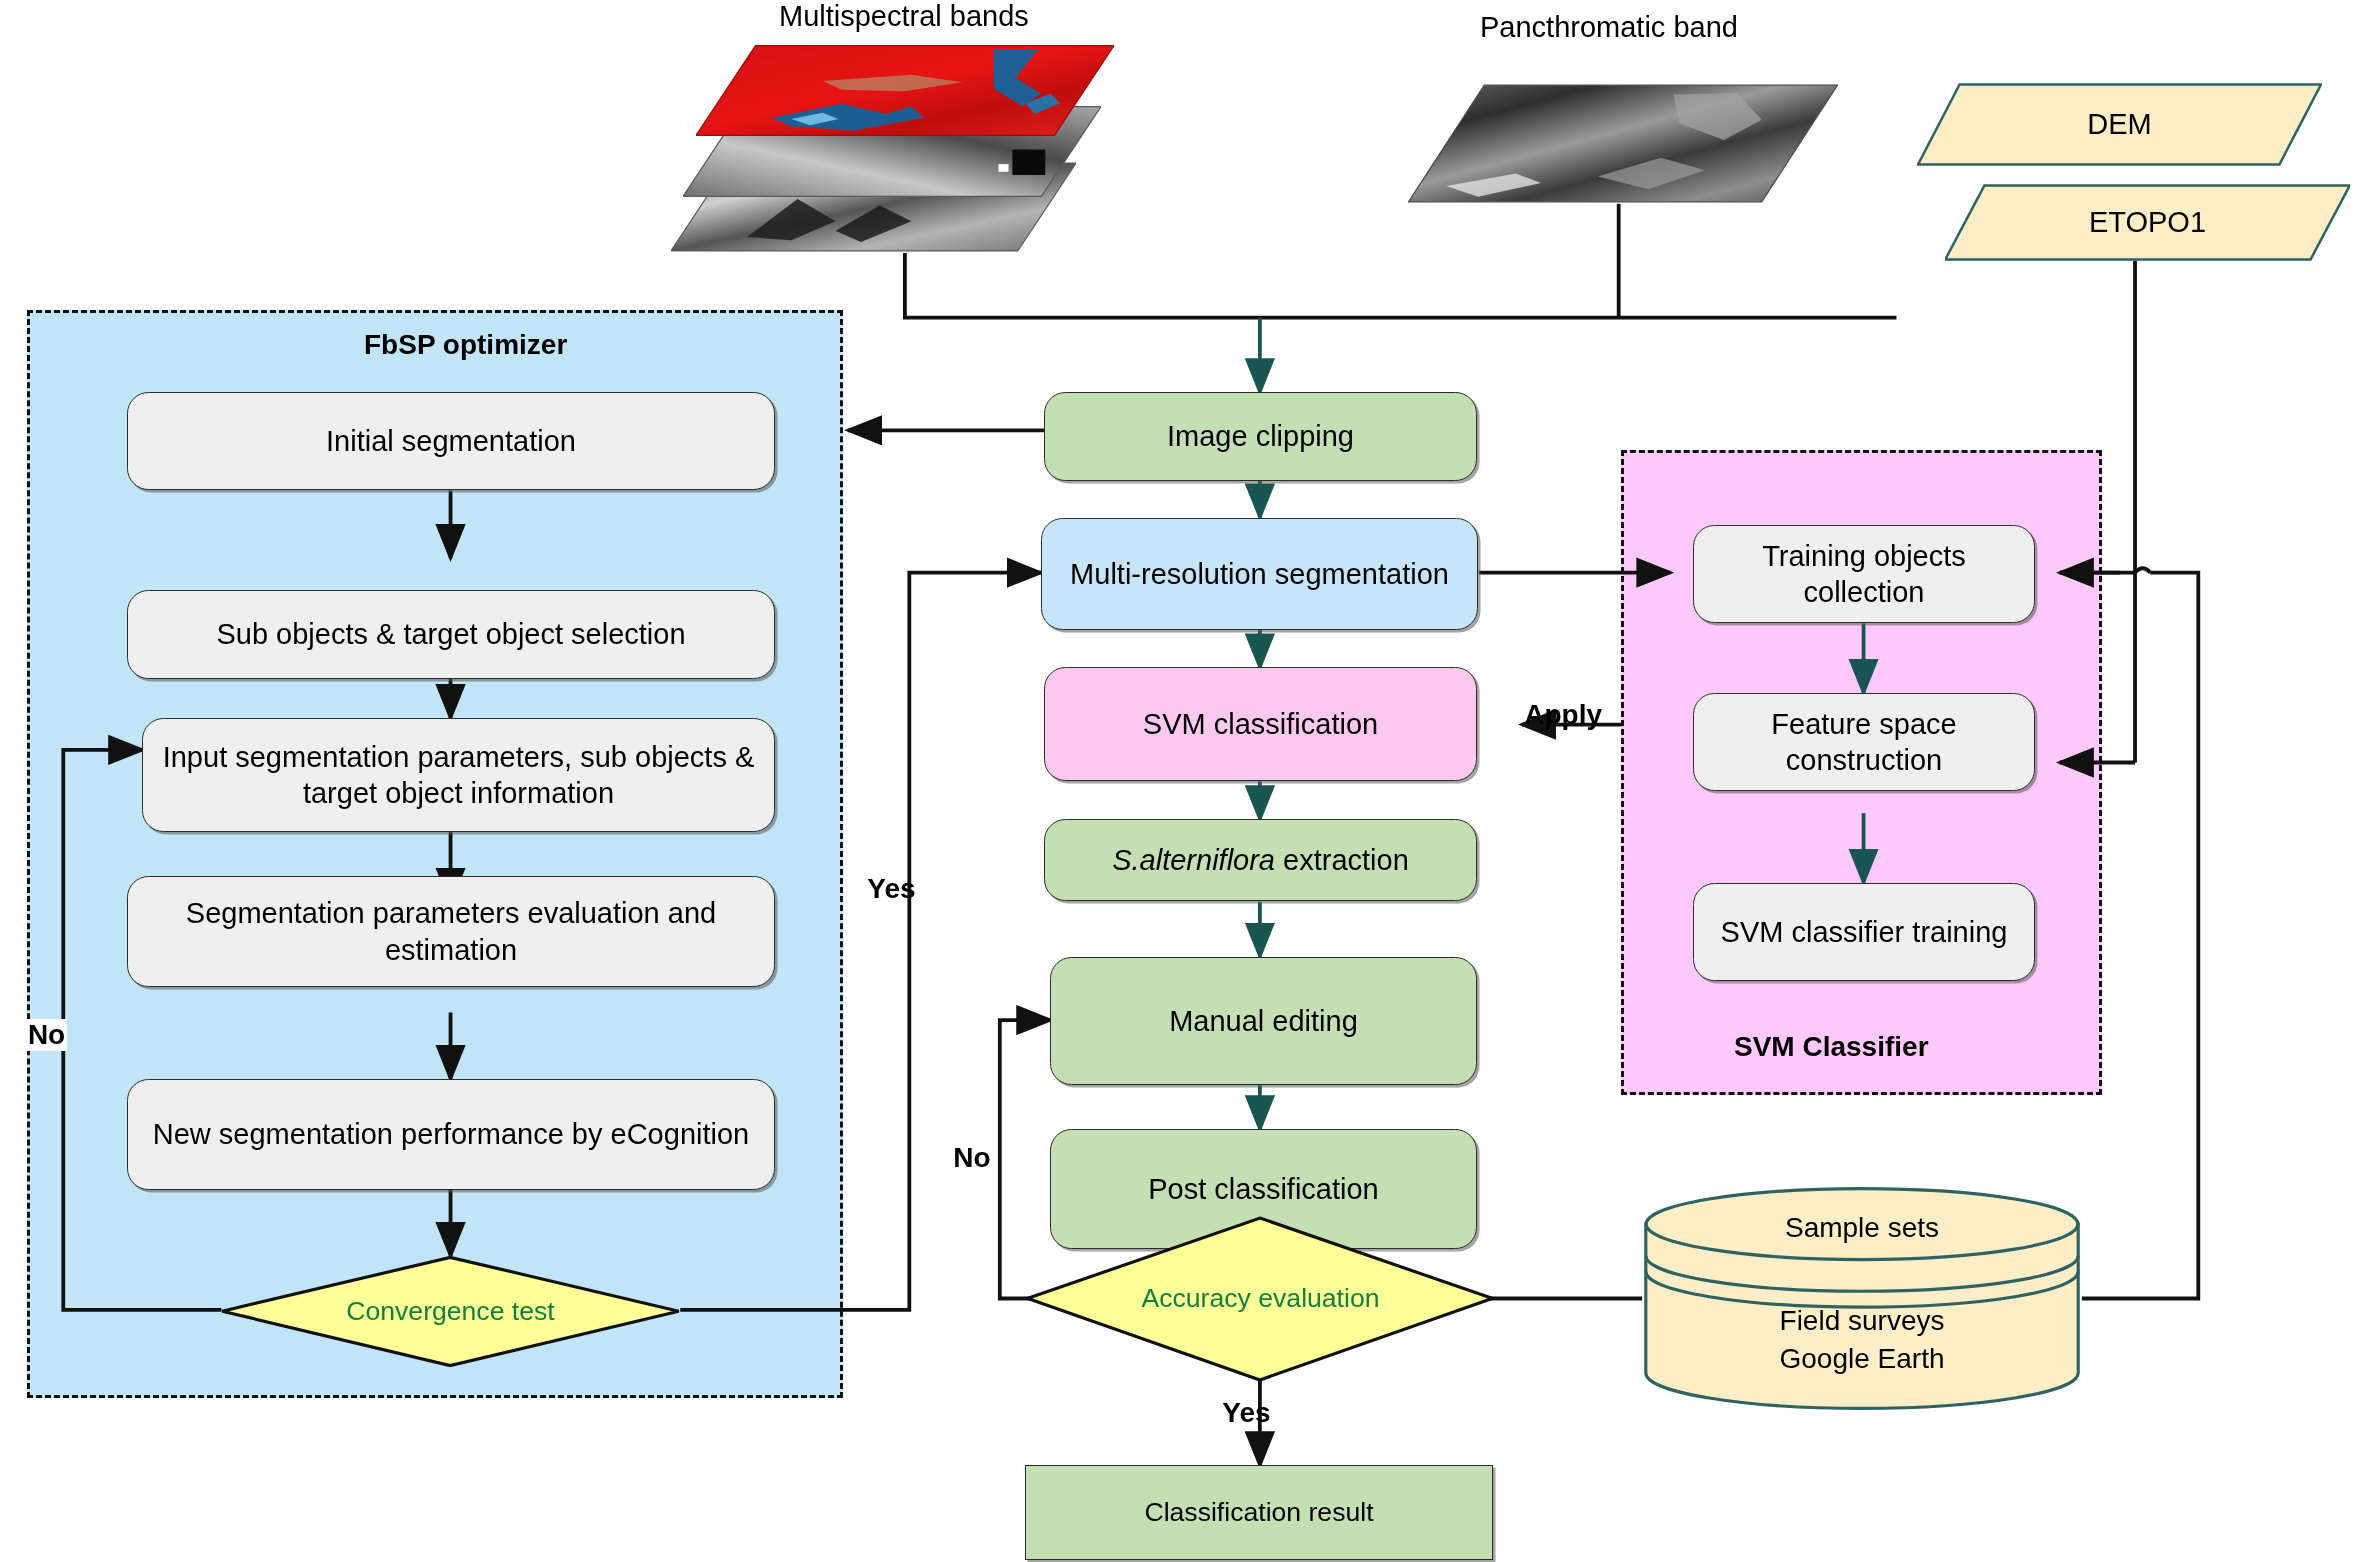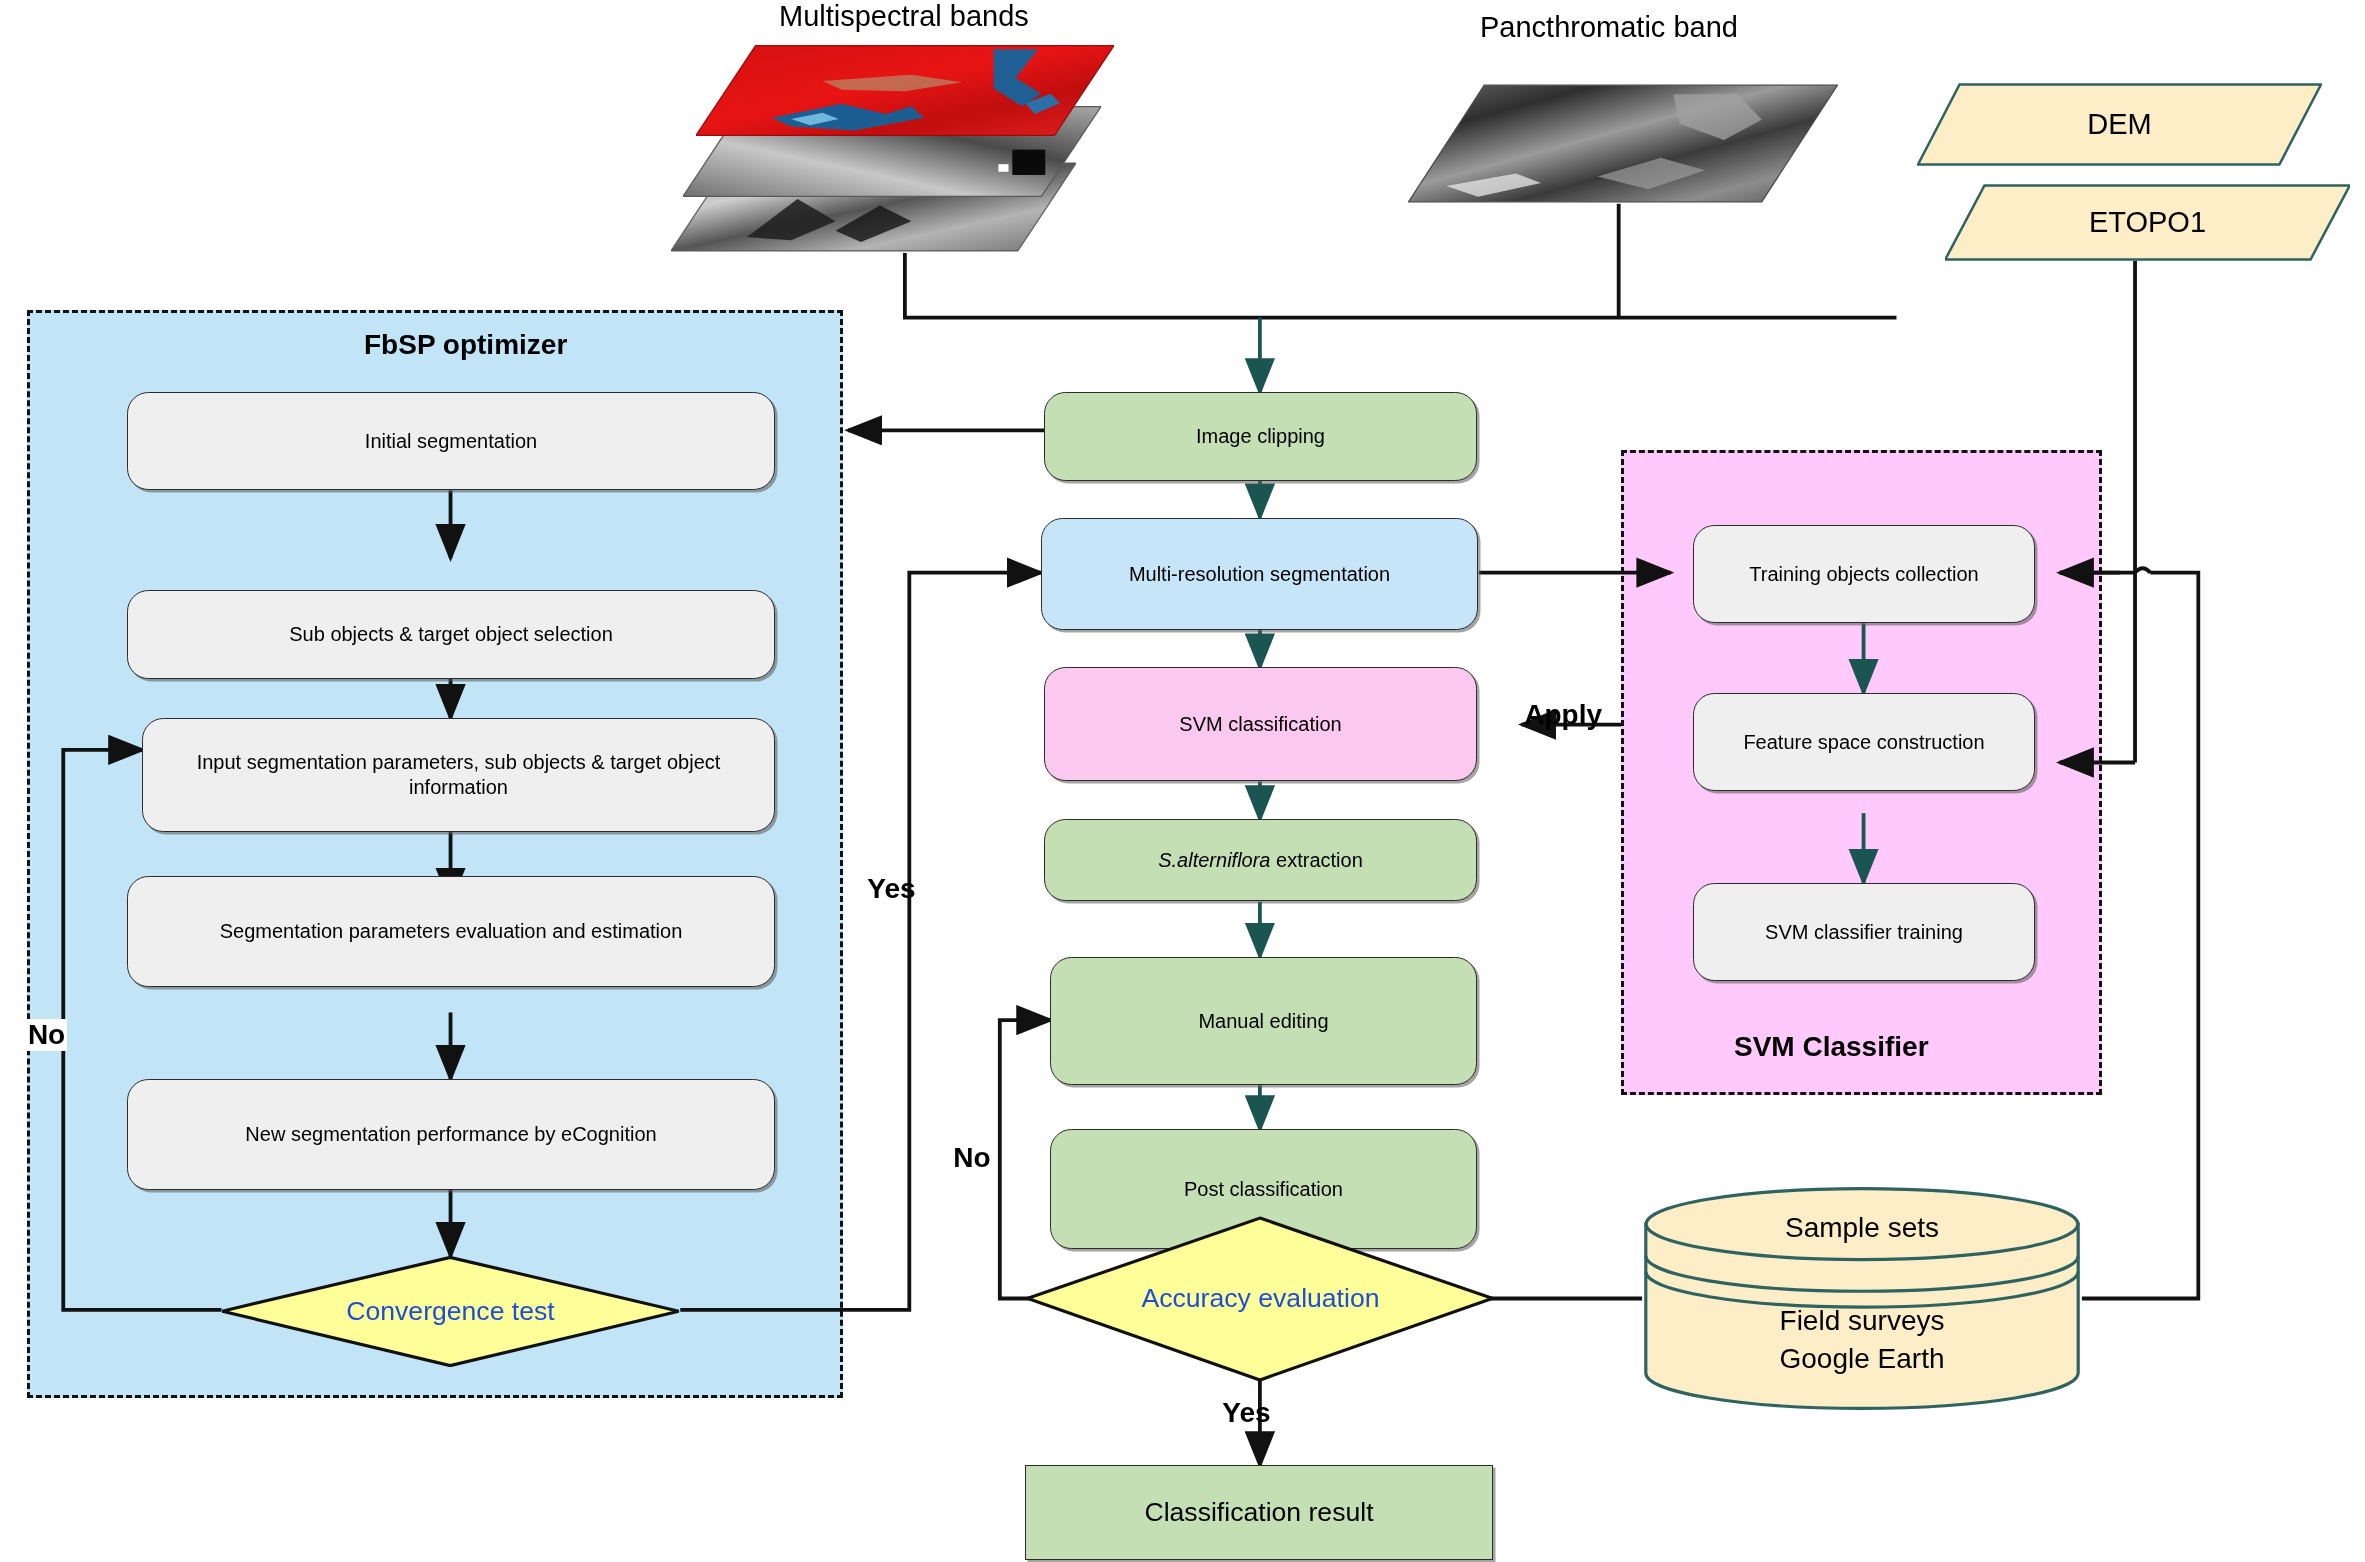--- a/index.html
+++ b/index.html
@@ -31,21 +31,21 @@
     align-items: center;
     justify-content: center;
     text-align: center;
     color: #000000;
     z-index: 10;
   }
   .rbox {
     border: 1.9px solid #2b2b2b;
     border-radius: 21.5px;
     box-shadow: 2.5px 2.5px 0 rgba(90,90,90,0.55);
-    font-size: 20px;
+    font-size: 29px;
     line-height: 1.25;
     padding: 3.8px 8.9px;
   }
   .sqbox {
     border: 1.9px solid #2b2b2b;
     border-radius: 0;
     box-shadow: 2.5px 2.5px 0 rgba(90,90,90,0.55);
     font-size: 26.6px;
     line-height: 1.25;
   }
@@ -80,21 +80,21 @@
   .diamond .dtext {
     position: absolute;
     left: 0; top: 0;
     width: 100%; height: 100%;
     display: flex;
     align-items: center;
     justify-content: center;
     text-align: center;
     font-size: 26.6px;
     line-height: 1.2;
-    color: #1d4ed8;
+    color: #15803d;
     z-index: 3;
   }
 
   
   .para {
     position: absolute;
     z-index: 10;
   }
   .para .ptext {
     position: absolute;

